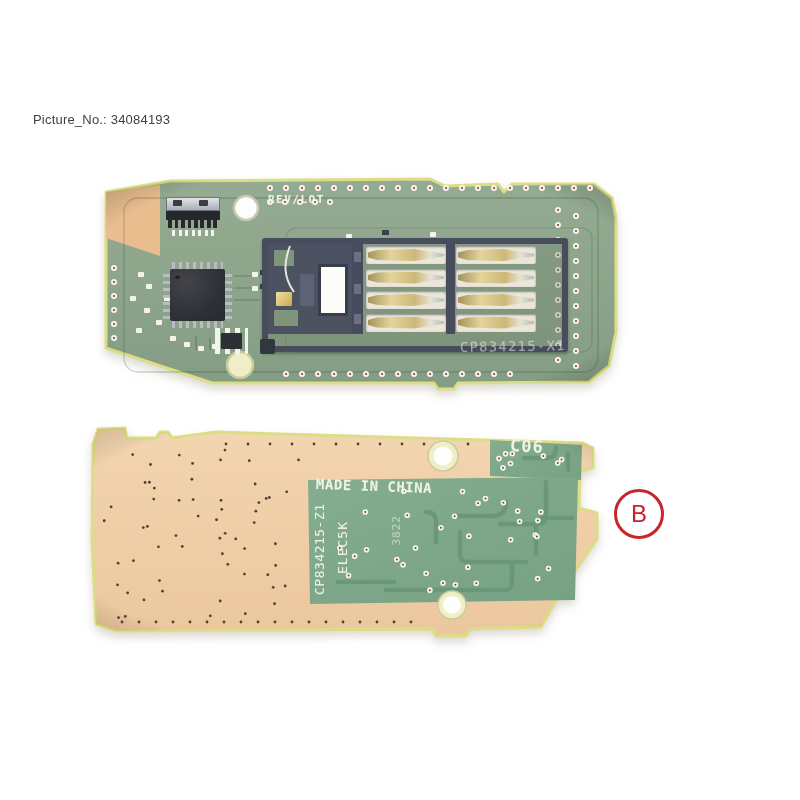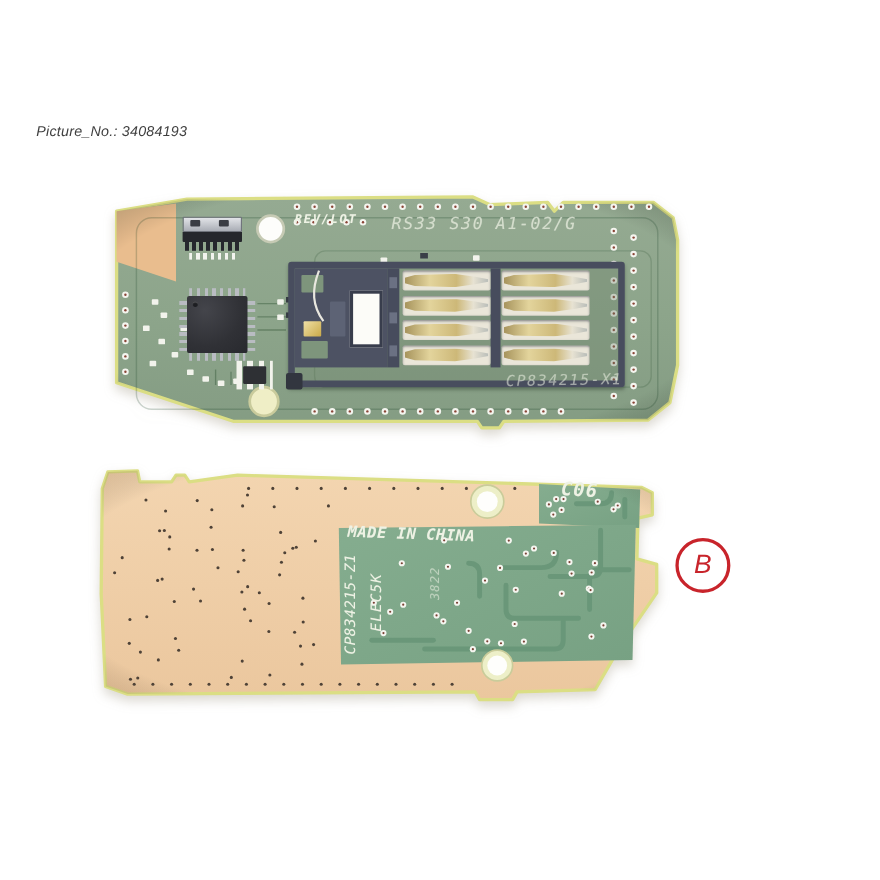--- a/index.html
+++ b/index.html
@@ -1,17 +1,17 @@
 <!DOCTYPE html>
 <html style="--pcb-green: #8da58b; --pcb-edge: #dbde84; --copper-tan: #f0cfa9; --copper-pad: #e9bd8e; --patch-green: #7fa98a; --silkscreen: #eef2e4; --connector-dark: #484d5e; --contact-gold: #d9c88f; --via-center: #8a4436; --annotation-red: #c8242b; --label-text: #3f3f3f;"><head>
 <meta charset="utf-8">
 <style>
   html,body{margin:0;padding:0;background:#ffffff;}
   .canvas{position:relative;width:800px;height:800px;background:#fff;overflow:hidden;
-          font-family:"Liberation Sans",sans-serif;font-style:italic;}
+          font-family:"Liberation Sans",sans-serif;}
   .pic-label{position:absolute;left:33px;top:112px;font-size:13px;color:var(--label-text,#3f3f3f);
              letter-spacing:.2px;}
   .board{position:absolute;}
   .board svg.base{position:absolute;left:0;top:0;filter:drop-shadow(0 5px 5px rgba(130,120,95,.28));}
   
   .silk{position:absolute;font-family:"DejaVu Sans Mono",monospace;color:var(--silkscreen,#eef2e4);
         white-space:nowrap;text-shadow:0 0 1px rgba(255,255,255,.25);}
   .silk.dim{opacity:.72;}
   .silk.faint{opacity:.55;}
   .vrt{transform:rotate(-90deg);transform-origin:center center;}
@@ -323,21 +323,20 @@
             <div class="spring"></div>
           </div>
           <div class="slot" style="left: 188px; top: 69.5px;">
             <div class="spring"></div>
           </div>
         </div>
       <div class="foot"></div>
     </div>
 
     <div class="silk" style="left:168px;top:17px;font-size:11px;font-weight:bold;letter-spacing:1.5px">REV/LOT</div>
-    <div class="silk dim" style="left:256px;top:18px;font-size:15px;letter-spacing:1.5px">RS33 S30 A1-02/G</div>
     <div class="silk faint" style="left:360px;top:162px;font-size:13.5px;letter-spacing:1.5px;transform:rotate(-1deg)">CP834215-X1</div>
   </div>
 
   <div class="board" style="left:86px;top:420px;width:514px;height:222px;">
     <svg class="base" width="514" height="222" viewBox="0 0 514 222">
       <defs>
         <linearGradient id="gBot" x1="0" y1="0" x2="0" y2="1">
           <stop offset="0" stop-color="#f3d5b0"></stop>
             <stop offset="1" stop-color="#ebc79e"></stop>
         </linearGradient>

